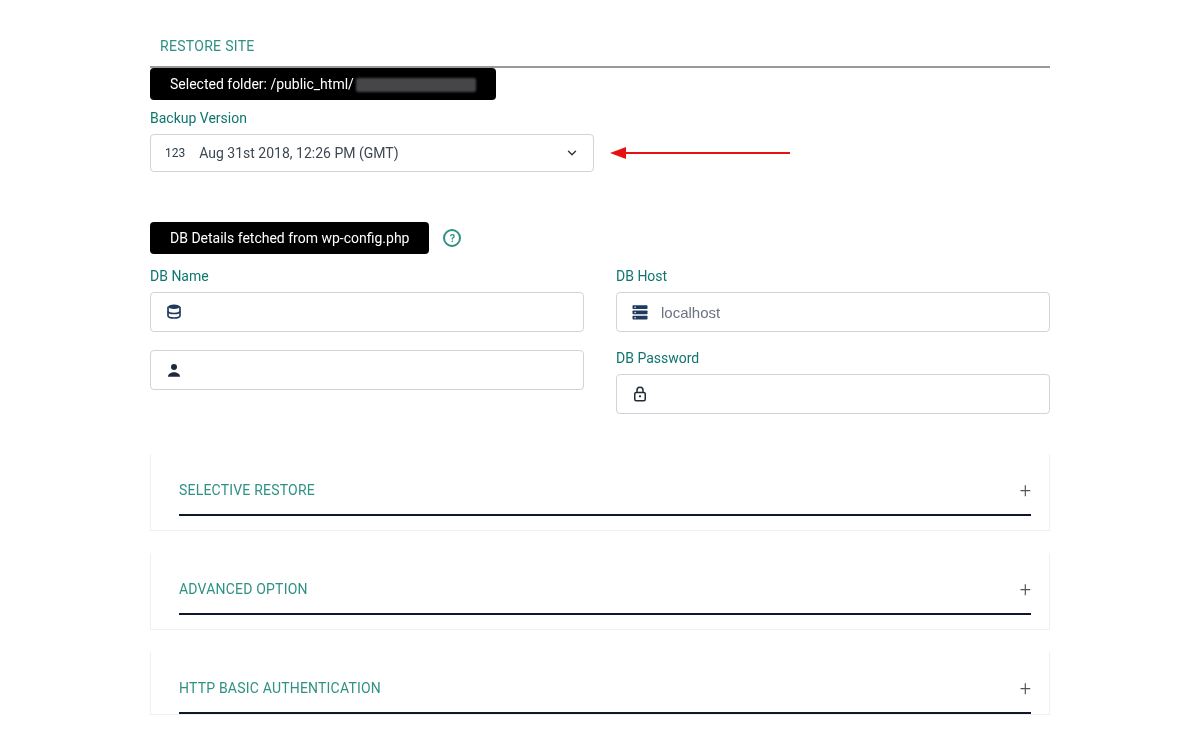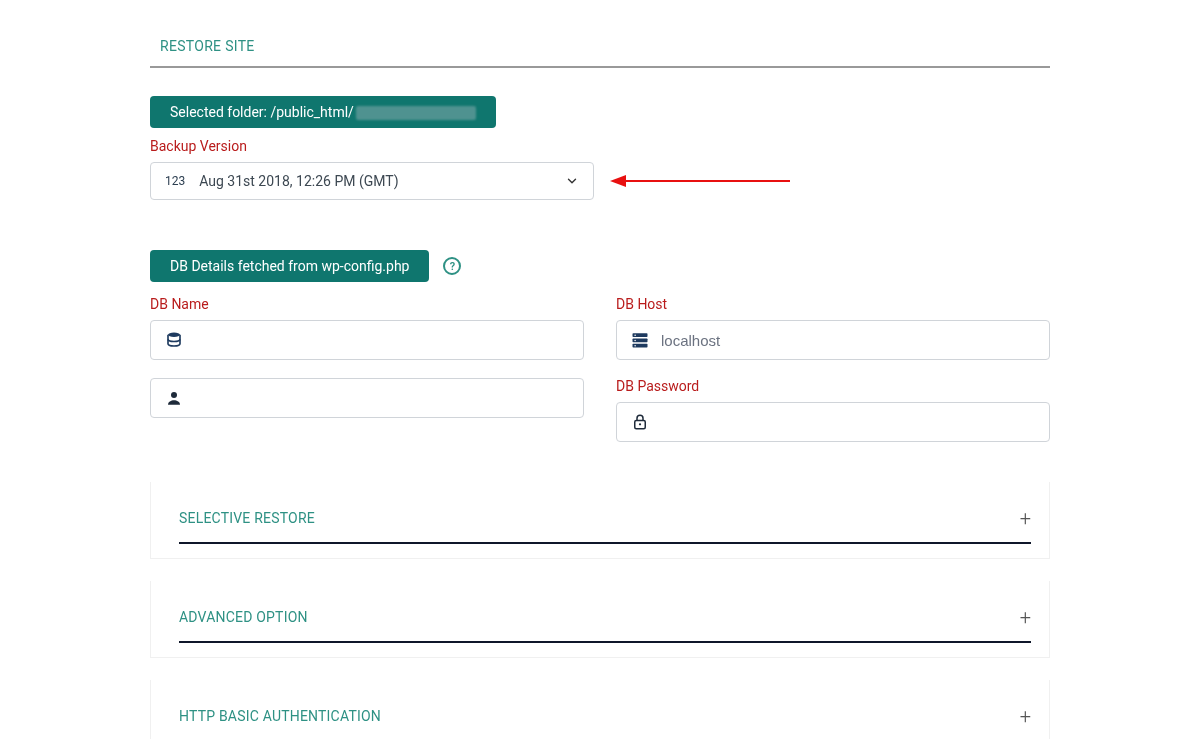--- a/index.html
+++ b/index.html
@@ -17,44 +17,43 @@
       margin: 0 auto;
       padding: 0 10px;
     }
     .section-header {
       color: #2e9184;
       font-size: 14px;
       font-weight: 400;
       letter-spacing: 0.3px;
       padding: 8px 0 12px 10px;
       border-bottom: 2px solid #999;
-      margin-bottom: 28px;
     }
     .badge {
       display: inline-block;
-      background: #0f766e;
+      background: #000000;
       color: #fff;
       font-size: 14px;
       padding: 8px 20px;
       border-radius: 4px;
       margin-bottom: 10px;
     }
     .badge .redacted {
       display: inline-block;
       width: 120px;
       height: 14px;
       background: rgba(200,200,210,0.35);
       border-radius: 2px;
       vertical-align: middle;
       margin-left: 2px;
       filter: blur(1px);
     }
     .field-label {
       font-size: 14px;
-      color: #b91c1c;
+      color: #0f766e;
       margin-bottom: 8px;
       display: block;
     }
     .select-wrapper {
       position: relative;
       width: 444px;
       margin-bottom: 50px;
     }
     .select-box {
       border: 1px solid #d0d4d9;

